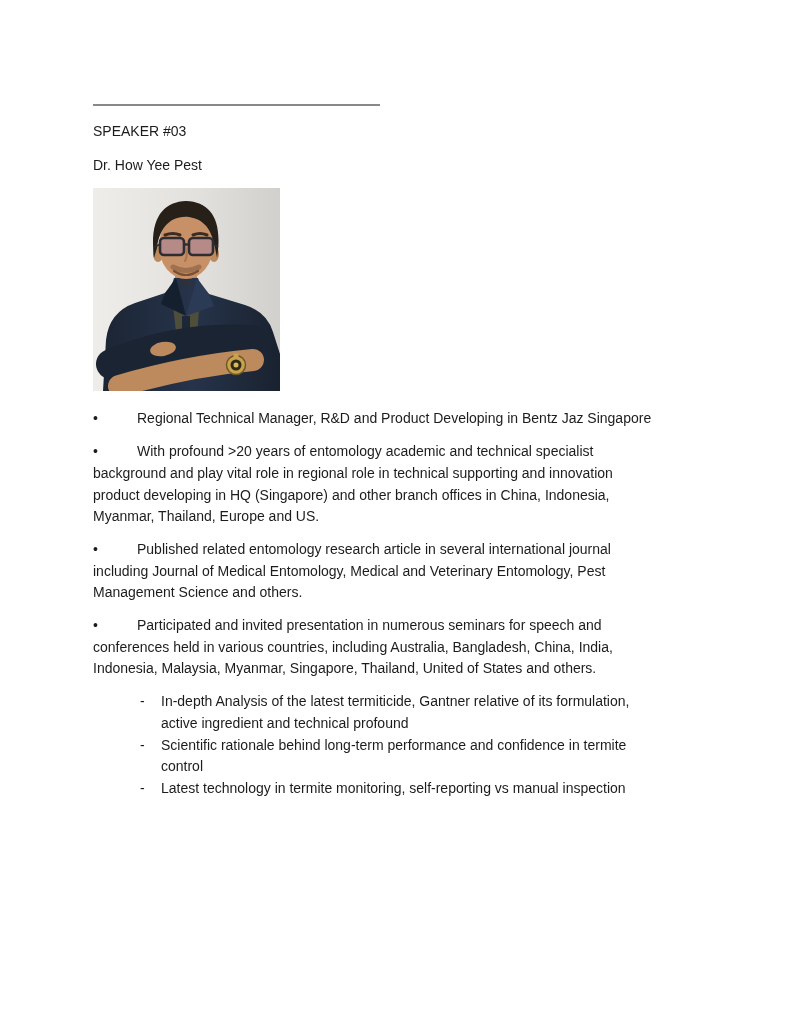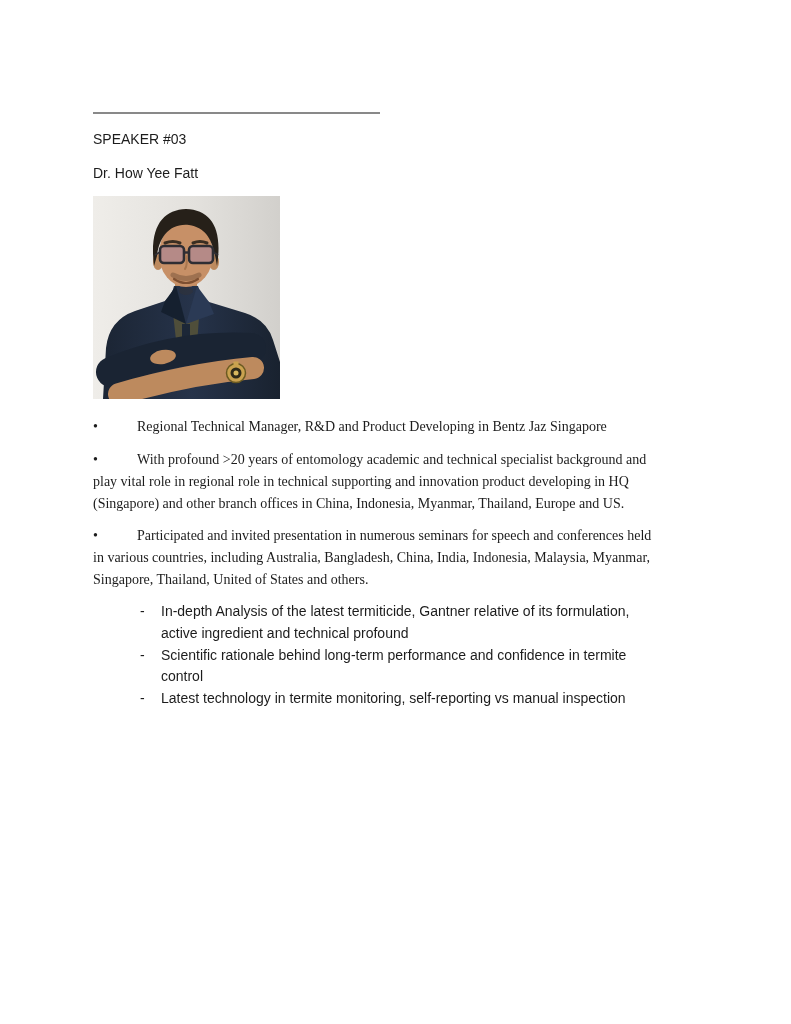--- a/index.html
+++ b/index.html
@@ -14,42 +14,41 @@
     background: #ffffff;
     overflow: hidden;
     font-family: "Liberation Sans", "DejaVu Sans", sans-serif;
     color: #1c1c1c;
     font-size: 14px;
     line-height: 21.7px;
   }
   .content {
     position: absolute;
     left: 93px;
-    top: 8px;
+    top: 0;
     width: 564px;
   }
   .rule {
     margin-top: 104px;
     margin-bottom: 15px;
     width: 287px;
     height: 2px;
     background: #898989;
   }
   .heading-line {
     margin: 0 0 12px 0;
   }
   .photo-figure {
     margin: 0 0 17px 0;
     width: 187px;
     height: 203px;
   }
   .photo-figure svg { display: block; }
   p.bullet {
     margin: 4px 0 11px 0;
-    font-family: Liberation Serif, serif;
   }
   .bullet-marker {
     display: inline-block;
     width: 44px;
   }
   .sub-list {
     margin: 0;
   }
   .sub-item {
     position: relative;
@@ -63,21 +62,21 @@
 </style>
 </head>
 <body>
 
 <div class="page">
   <div class="content">
 
     <div class="rule"></div>
 
     <p class="heading-line">SPEAKER #03</p>
-    <p class="heading-line">Dr. How Yee Fatt</p>
+    <p class="heading-line">Dr. How Yee Pest</p>
 
     <figure class="photo-figure">
       <svg viewBox="0 0 187 203" width="187" height="203" role="img">
         <defs>
           <linearGradient id="bgGrad" x1="0" y1="0" x2="1" y2="0">
             <stop offset="0" stop-color="#efede9"></stop>
             <stop offset="0.55" stop-color="#e3e1dd"></stop>
             <stop offset="1" stop-color="#d2d0cc"></stop>
           </linearGradient>
           <linearGradient id="shirtGrad" x1="0" y1="0" x2="1" y2="0">
@@ -133,20 +132,21 @@
         <path d="M 80,79 Q 93,86 106,79" stroke="#46321f" stroke-width="5" fill="none" opacity="0.32" stroke-linecap="round"></path>
         <path d="M 81,83 Q 93,91 105,83" stroke="#7d4f31" stroke-width="2.2" fill="none" stroke-linecap="round"></path>
         <ellipse cx="93" cy="95" rx="7" ry="4" fill="#46321f" opacity="0.22"></ellipse>
       </svg>
     </figure>
 
     <p class="bullet"><span class="bullet-marker">•</span><span>Regional Technical Manager, R&amp;D and Product Developing in Bentz Jaz Singapore</span></p>
 
     <p class="bullet"><span class="bullet-marker">•</span><span>With profound &gt;20 years of entomology academic and technical specialist background and play vital role in regional role in technical supporting and innovation product developing in HQ (Singapore) and other branch offices in China, Indonesia, Myanmar, Thailand, Europe and US.</span></p>
 
+    <p class="bullet"><span class="bullet-marker">•</span><span>Published related entomology research article in several international journal including Journal of Medical Entomology, Medical and Veterinary Entomology, Pest Management Science and others.</span></p>
 
     <p class="bullet"><span class="bullet-marker">•</span><span>Participated and invited presentation in numerous seminars for speech and conferences held in various countries, including Australia, Bangladesh, China, India, Indonesia, Malaysia, Myanmar, Singapore, Thailand, United of States and others.</span></p>
 
 
     <div class="sub-list">
       <div class="sub-item"><span class="dash-marker">-</span><span>In-depth Analysis of the latest termiticide, Gantner relative of its formulation, active ingredient and technical profound</span></div>
       <div class="sub-item"><span class="dash-marker">-</span><span>Scientific rationale behind long-term performance and confidence in termite control</span></div>
       <div class="sub-item"><span class="dash-marker">-</span><span>Latest technology in termite monitoring, self-reporting vs manual inspection</span></div>
     </div>
 

